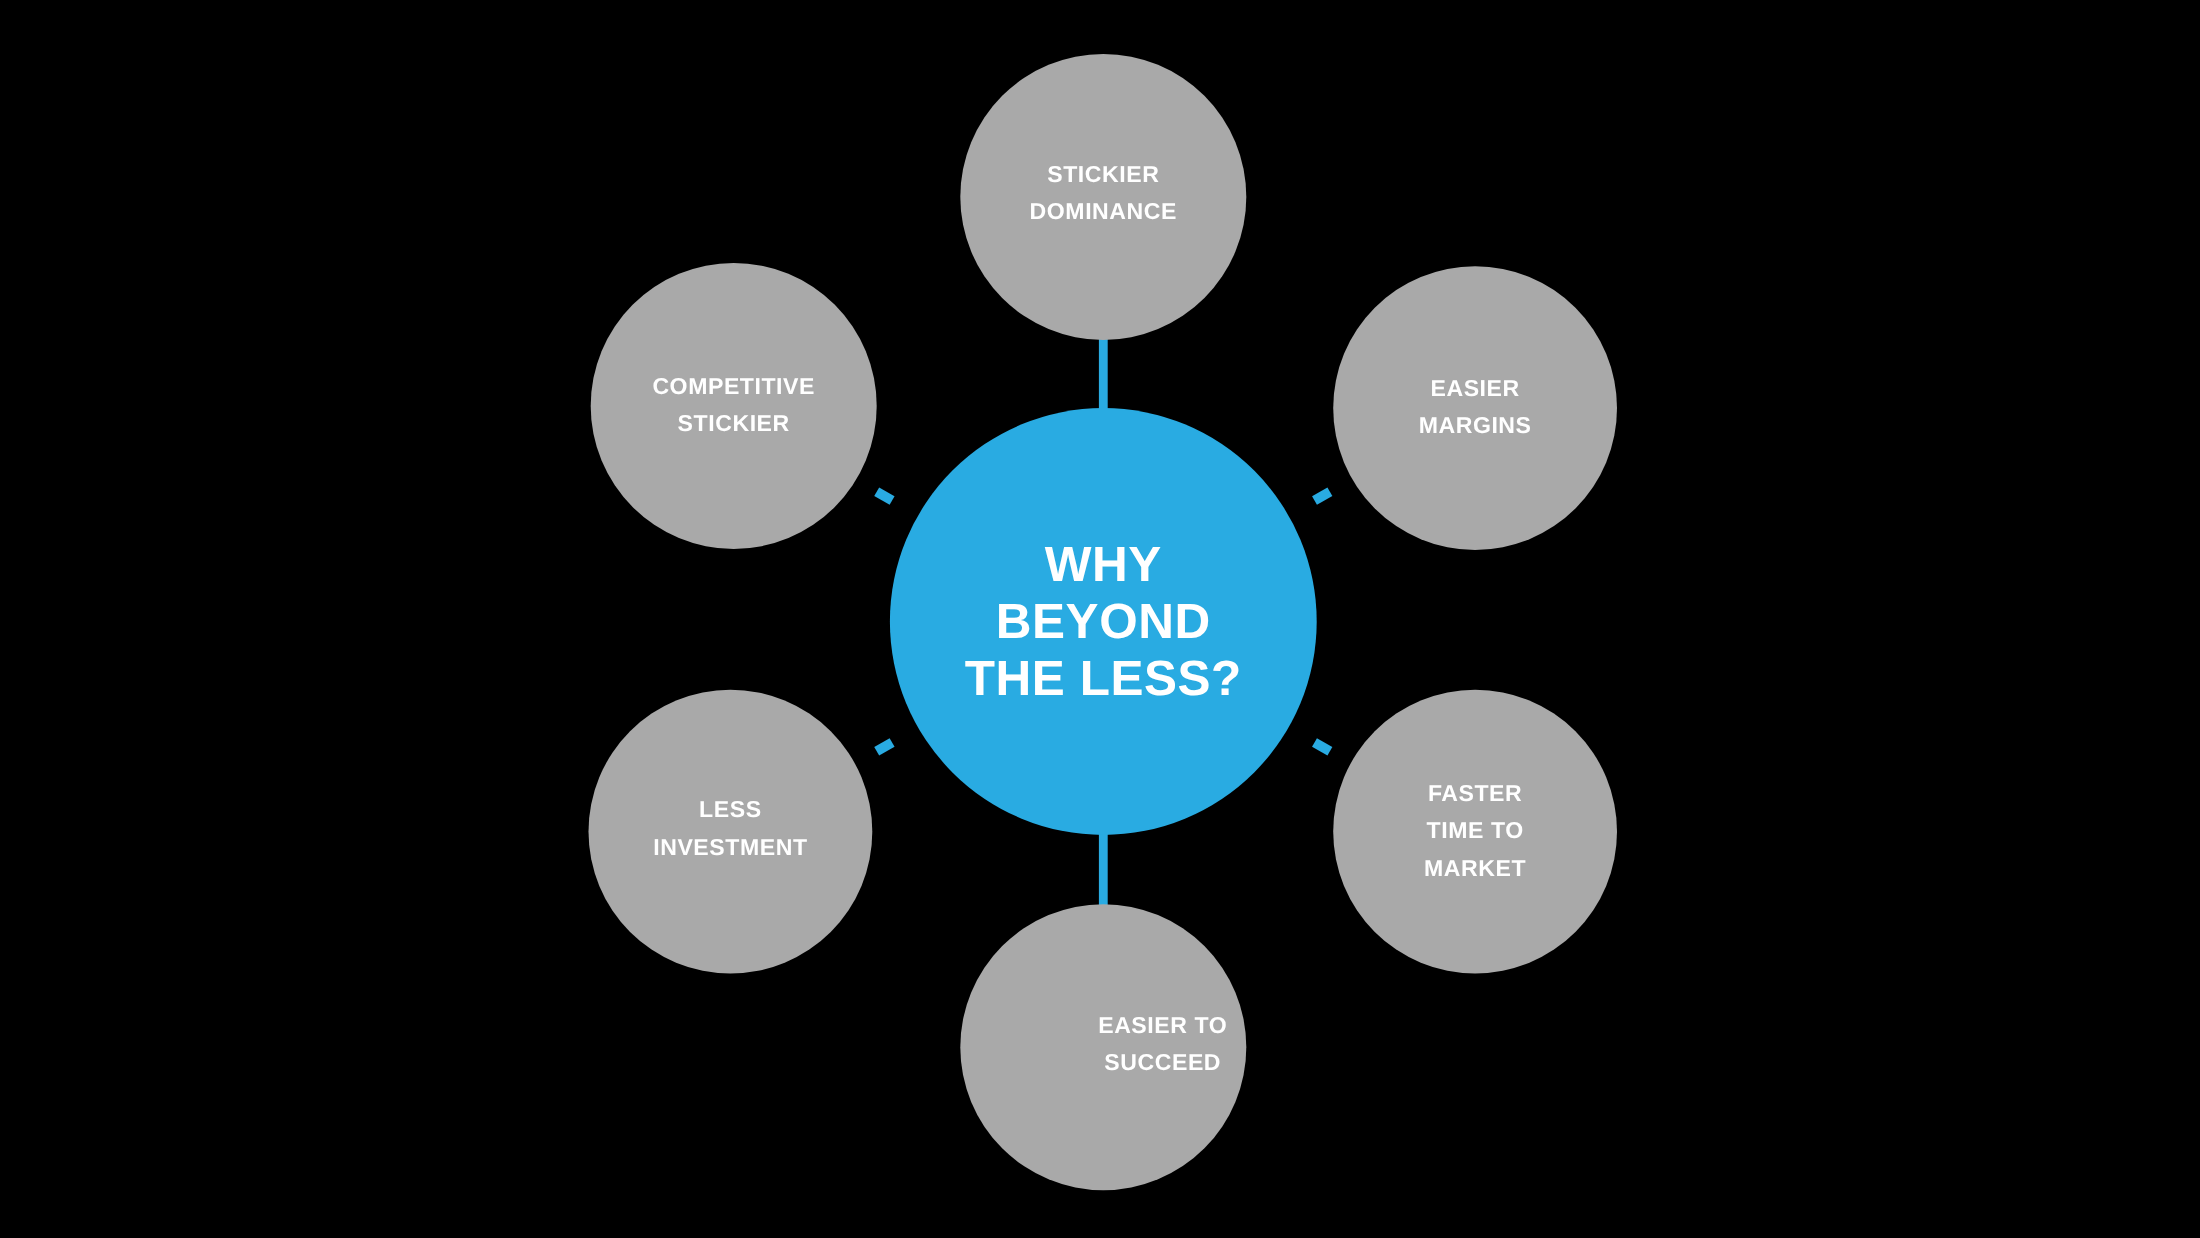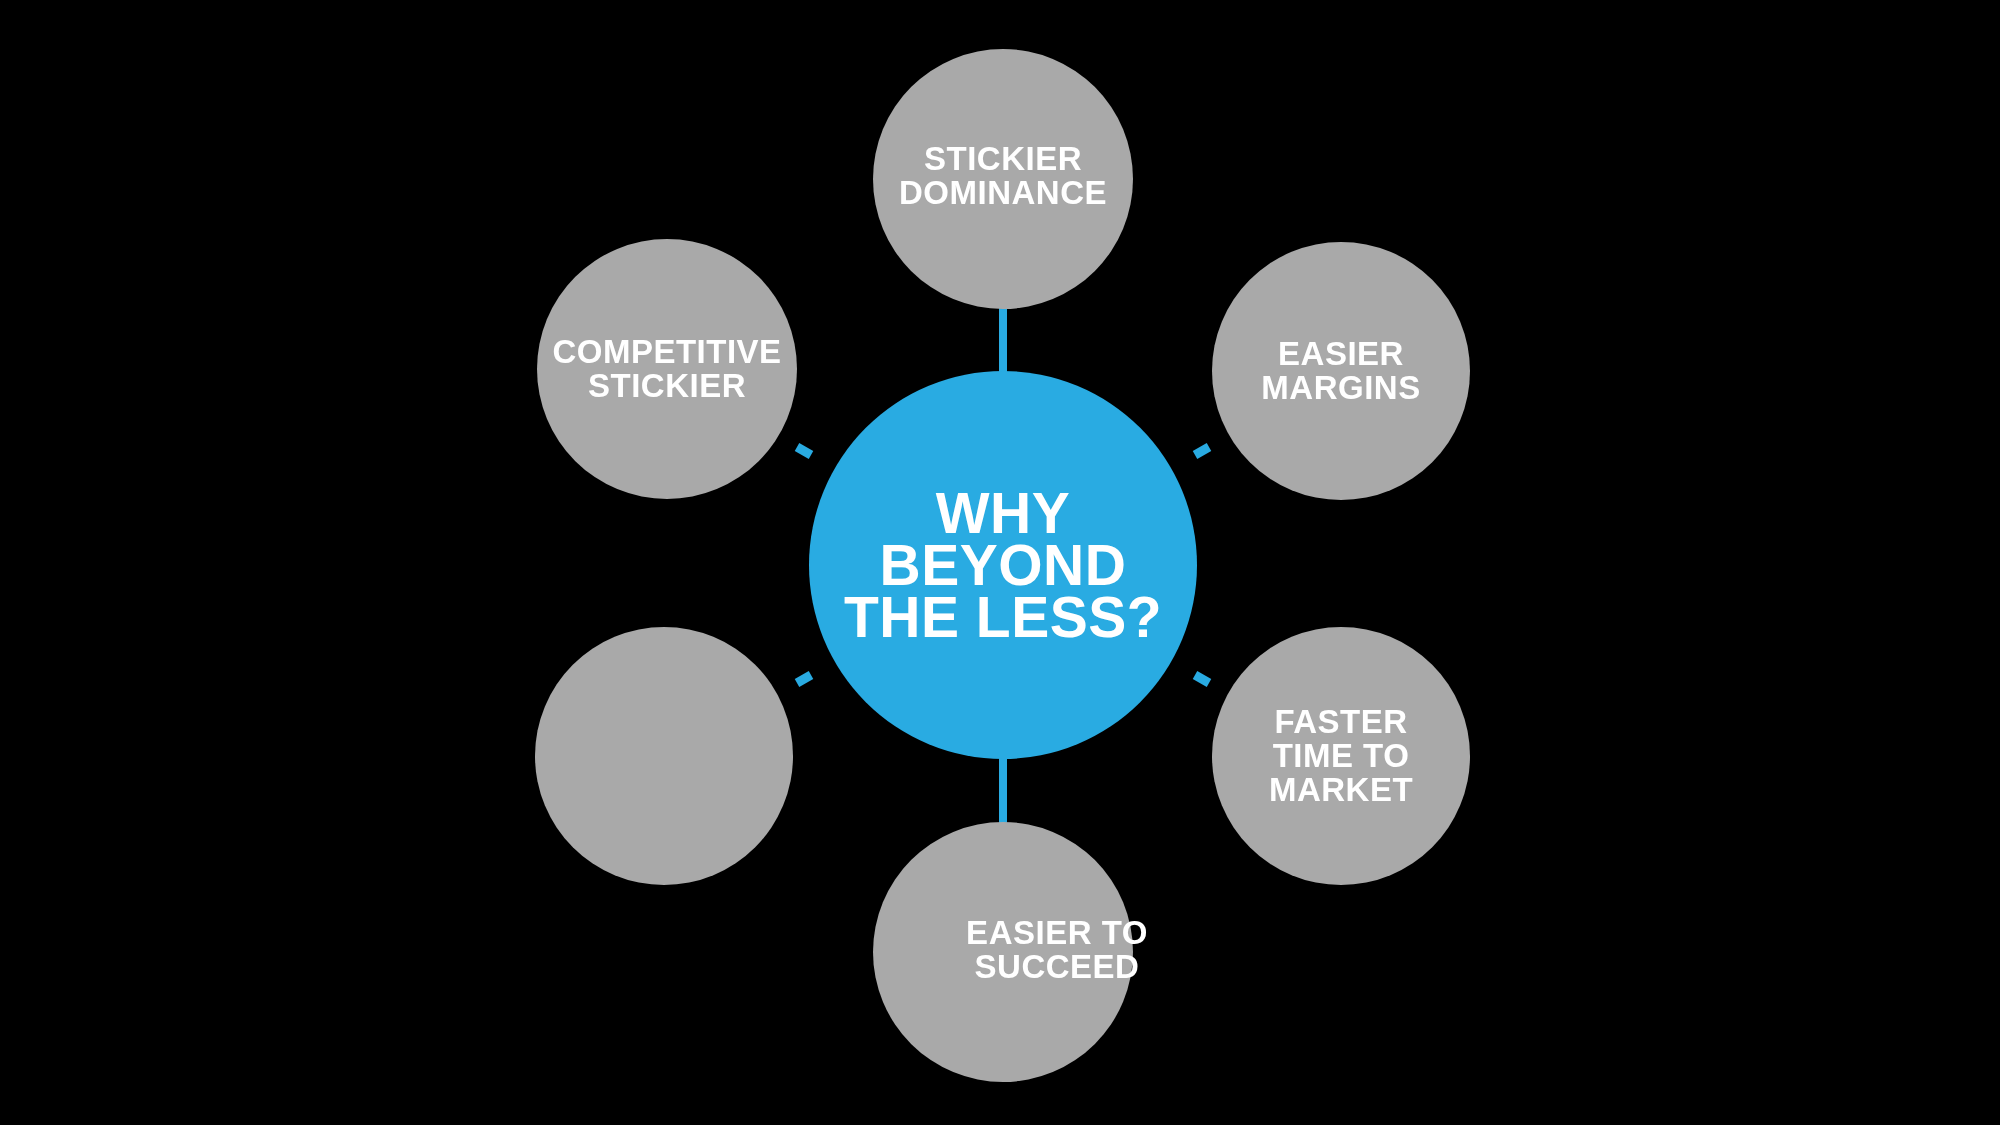--- a/index.html
+++ b/index.html
@@ -26,27 +26,27 @@
 
   .label {
     position: absolute;
     transform: translate(-50%, -50%);
     color: var(--text, #fff);
     font-weight: 700;
     text-align: center;
     white-space: nowrap;
   }
   .sat-label {
-    font-size: 33px;
+    font-size: 21px;
     line-height: 34px;
     letter-spacing: 0.5px;
   }
   .sat-label.align-left { text-align: center; }
   .hub-label {
-    font-size: 57px;
+    font-size: 45px;
     line-height: 52px;
     letter-spacing: 0.5px;
   }
 </style>
 </head>
 <body>
 
 <div class="stage">
 
   <svg viewBox="0 0 2000 1125">
@@ -89,19 +89,23 @@
     <div>FASTER</div>
     <div>TIME TO</div>
     <div>MARKET</div>
   </div>
 
   <div class="label sat-label" style="left:1057px; top:950px;">
     <div>EASIER TO</div>
     <div>SUCCEED</div>
   </div>
 
+  <div class="label sat-label" style="left:664px; top:754px;">
+    <div>LESS</div>
+    <div>INVESTMENT</div>
+  </div>
 
   <div class="label sat-label" style="left:667px; top:369px;">
     <div>COMPETITIVE</div>
     <div>STICKIER</div>
   </div>
 
 </div>
 
 </body></html>

